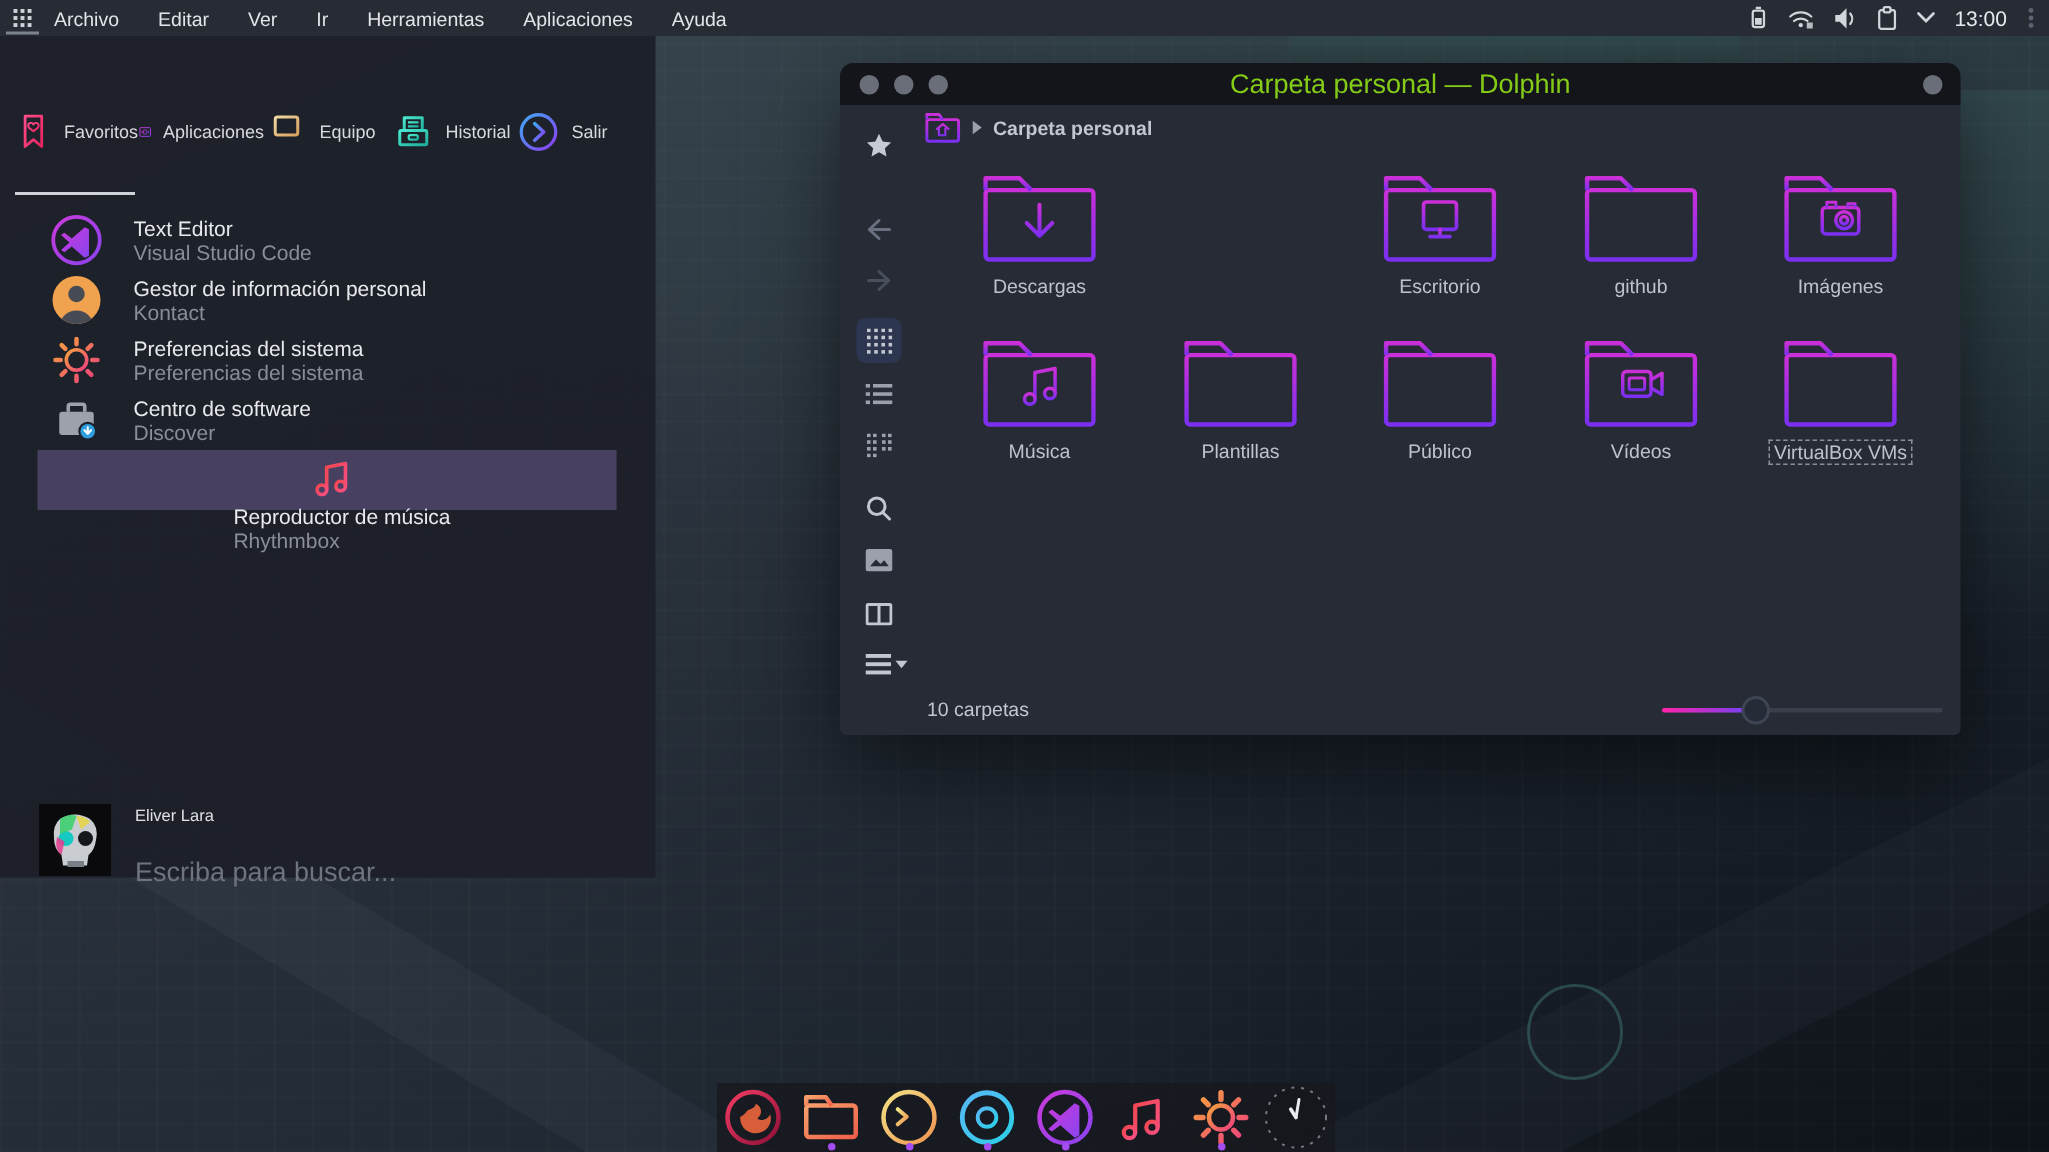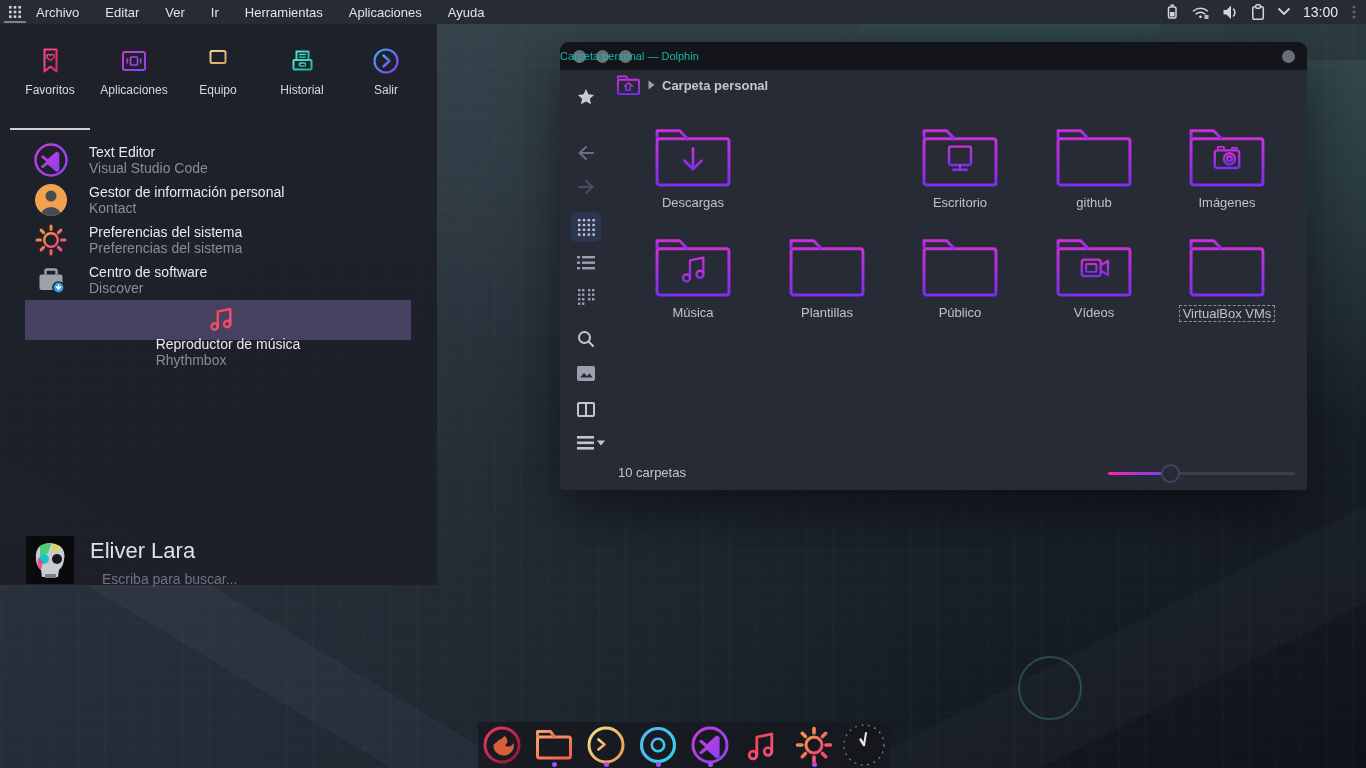--- a/index.html
+++ b/index.html
@@ -40,55 +40,55 @@
   .grid-btn .active-line { position:absolute; bottom:1px; left:4px; width:22px; height:2px; background:#7c828e; }
   .menu-items { display:flex; gap:26px; margin-left:6px;justify-content:flex-end; }
   .menu-items span { cursor:default; }
   .tray { margin-left:auto; display:flex; align-items:center; gap:10px; padding-right:8px; }
   .tray .clock-text { font-size:14px; color:#e7e9ee; margin:0 2px; }
 
   
   .launcher { position:absolute; left:0; top:24px; width:437px; height:561px; z-index:5;
     background:rgba(29,32,40,.97); color:#e8e9ec; }
   .cats { position:absolute; left:8px; top:10px; width:420px; height:96px; display:flex; }
-  .cat { width:84px; display:flex; flex-direction:column; align-items:center; gap:7px; padding-top:12px;
+  .cat { width:84px; display:flex; align-items:center; gap:7px; padding-top:12px;
     position:relative; cursor:default; }
   .cat .clabel { font-size:12px; color:#d7d9df; }
   .cat .cat-underline { position:absolute; bottom:0; left:2px; width:80px; height:2px; background:#cfd2d8; }
   .apps { position:absolute; left:25px; top:116px; width:386px; }
   .app-row { position:relative; height:40px; display:flex; align-items:center; cursor:default; }
   .app-row.selected { background:#474060;flex-direction:column; }
   .app-row .aicon { width:36px; height:36px; margin-left:8px; flex:0 0 36px; }
   .app-row .atext { margin-left:20px; line-height:1.15; }
   .app-row .atitle { font-size:14px; color:#e8e9ec; }
   .app-row .asub { font-size:14px; color:#8a8d98; }
   .user-block { position:absolute; left:26px; top:488px; width:390px; }
   .user-block .avatar { position:absolute; left:0; top:24px; width:48px; height:48px; }
-  .user-block .uname { position:absolute; left:64px; top:26px; font-size:22px; color:#dfe1e7; }
-  .user-block .usearch { position:absolute; left:64px; top:59px; font-size:14px; color:#6f7380;margin-left:12px; }
+  .user-block .uname { position:absolute; left:64px; top:26px; font-size:11px; color:#dfe1e7; }
+  .user-block .usearch { position:absolute; left:64px; top:59px; font-size:18px; color:#6f7380; }
 
   
   .window { position:absolute; left:560px; top:42px; width:747px; height:448px; z-index:4;
     border-radius:9px 9px 4px 4px; background:#272b36; box-shadow:0 22px 60px rgba(0,0,0,.55); }
   .titlebar { position:absolute; left:0; top:0; width:100%; height:28px; background:#14151b;
     border-radius:9px 9px 0 0; display:flex; align-items:center; }
   .tb-dot { width:13px; height:13px; border-radius:50%; background:#6a6e78; margin-left:10px; }
   .tb-dot:first-child { margin-left:13px; }
-  .tb-title { position:absolute; left:0; right:0; font-size:11px; color:#14b8a6; }
+  .tb-title { position:absolute; left:0; right:0; text-align:center; font-size:18px; color:#84cc16; }
   .tb-right { position:absolute; right:12px; top:8px; width:13px; height:13px; border-radius:50%; background:#6a6e78; }
 
   .wtool { position:absolute; left:0; top:28px; width:52px; height:420px; }
   .wt-icon { position:absolute; left:13px; width:26px; height:26px; display:flex;
     align-items:center; justify-content:center; cursor:default; }
   .wt-sel { position:absolute; left:11px; width:30px; height:30px; background:#2d3650; border-radius:6px; }
 
   .breadcrumb { position:absolute; left:56px; top:30px; height:26px; display:flex; align-items:center; gap:7px; }
   .crumb-text { font-size:13px; font-weight:bold; color:#c3c6cf; }
 
-  .fgrid { position:absolute; left:0; top:70px; width:747px; height:330px; }
+  .fgrid { position:absolute; left:0; top:58px; width:747px; height:330px; }
   .fitem { position:absolute; width:134px; text-align:center; cursor:default; }
   .fitem svg.ficon { width:78px; height:64px; display:block; margin:0 auto; }
   .flabel { display:inline-block; margin-top:6px; font-size:13px; color:#bfc2cc; }
   .flabel.focused { border:1px dashed #8a8f9a; padding:0 3px; }
 
   .statusbar { position:absolute; left:0; bottom:0; width:100%; height:32px; }
   .status-text { position:absolute; left:58px; top:7px; font-size:13px; color:#c3c6cf; }
   .zoom-slider { position:absolute; right:12px; top:14px; width:187px; height:4px; cursor:default; }
   .zs-track { position:absolute; left:0; top:0; width:100%; height:3px; background:#3a3f4b; border-radius:2px; }
   .zs-fill { position:absolute; left:0; top:0; width:55px; height:3px; border-radius:2px;

